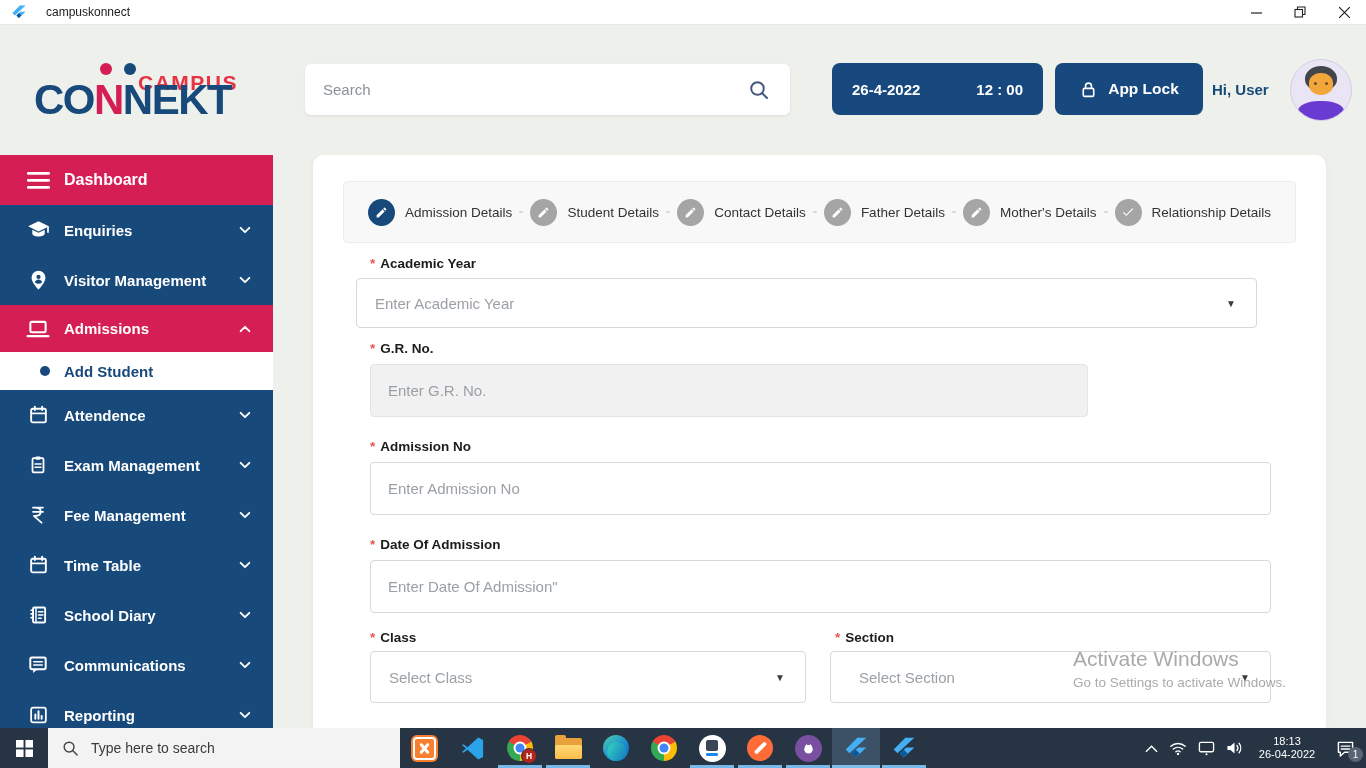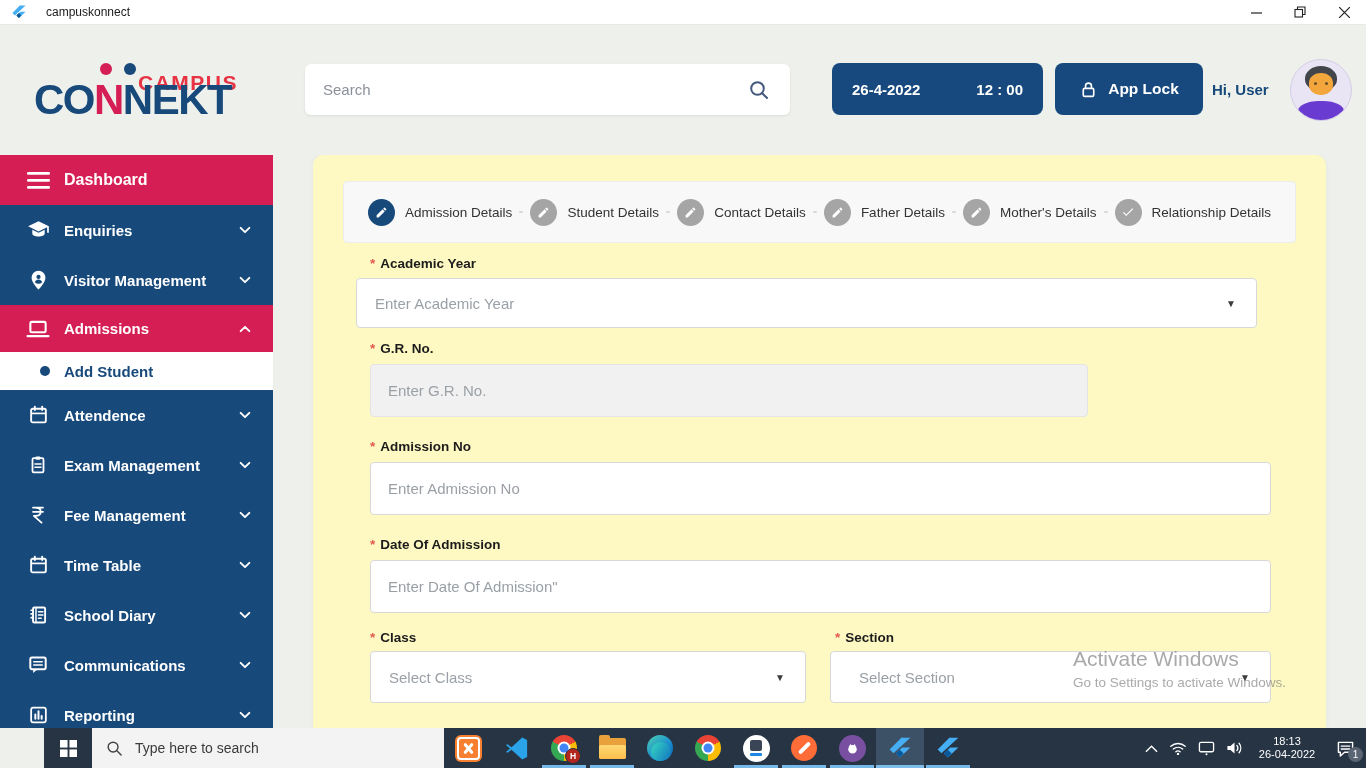--- a/index.html
+++ b/index.html
@@ -39,40 +39,40 @@
   .side-item.active{height:47px;}
   .side-icon{width:24px;margin-left:26px;display:flex;justify-content:center;}
   .side-label{margin-left:14px;font-size:15px;font-weight:600;}
   .side-item.hdr .side-label{font-weight:700;font-size:16px;}
   .chev{position:absolute;right:20px;display:flex;}
   .side-sub{height:38px;background:#fff;display:flex;align-items:center;cursor:pointer;}
   .bullet{width:10px;height:10px;border-radius:50%;background:#17497B;margin-left:40px;}
   .side-sub .side-label{color:#17497B;font-weight:700;}
   
   .main{position:absolute;left:273px;top:155px;right:0;bottom:40px;background:#EDF0EB;}
-  .card{position:absolute;left:40px;top:0;width:1013px;bottom:0;background:#fef9c3;border-radius:10px 10px 0 0;box-shadow:0 0 5px rgba(0,0,0,.05);}
+  .card{position:absolute;left:40px;top:0;width:1013px;bottom:0;background:#ffffff;border-radius:10px 10px 0 0;box-shadow:0 0 5px rgba(0,0,0,.05);}
   .stepper{position:absolute;left:30px;top:26px;width:953px;height:62px;background:#F8F8F8;border:1px solid #ECECEC;border-radius:4px;display:flex;align-items:center;justify-content:space-between;padding:0 24px;box-sizing:border-box;}
   .step{display:flex;align-items:center;gap:10px;cursor:pointer;}
   .step-circle{width:27px;height:27px;border-radius:50%;background:#A5A5A5;display:flex;align-items:center;justify-content:center;flex:0 0 27px;}
   .step-circle.active{background:#17497B;}
   .step-label{font-size:13.5px;color:#333;white-space:nowrap;}
   .step-sep{width:4px;height:2px;background:#D9D9D9;border-radius:1px;}
   .flabel{position:absolute;display:flex;gap:5px;font-size:13.5px;font-weight:700;color:#1C1C1C;}
   .req{color:#E25950;}
   .finput{position:absolute;box-sizing:border-box;border:1px solid #D8D8D8;border-radius:4px;background:#fff;font-size:15px;color:#333;padding:0 17px;outline:none;font-family:inherit;}
   .finput::placeholder{color:#9AA0A6;}
   .finput.disabled{background:#F1F1F1;border-color:#E4E4E4;}
   .fselect{position:absolute;box-sizing:border-box;border:1px solid #D8D8D8;border-radius:4px;background:#fff;display:flex;align-items:center;padding:0 18px;cursor:pointer;}
   .fselect .ph{font-size:15px;color:#9AA0A6;}
   .caret{position:absolute;right:20px;top:50%;transform:translateY(-50%);font-size:10px;color:#3C3C3C;}
   .wm{position:absolute;z-index:8;pointer-events:none;color:rgba(117,117,117,.62);}
   .wm1{left:760px;top:492px;font-size:21px;}
   .wm2{left:760px;top:520px;font-size:13.5px;}
   
-  .taskbar{position:absolute;left:0;right:0;bottom:0;height:40px;background:#263444;display:flex;align-items:stretch;z-index:40;margin-left:44px;}
+  .taskbar{position:absolute;left:0;right:0;bottom:0;height:40px;background:#263444;display:flex;align-items:stretch;z-index:40;}
   .tk-start{width:48px;display:flex;align-items:center;justify-content:center;cursor:pointer;}
   .tk-search{width:352px;background:#F3F3F3;display:flex;align-items:center;box-sizing:border-box;padding-left:14px;gap:10px;}
   .tk-search input{border:none;outline:none;background:transparent;font-size:14px;color:#333;font-family:inherit;width:250px;}
   .tk-search input::placeholder{color:#3A3A3A;}
   .slot{width:48px;position:relative;display:flex;align-items:center;justify-content:center;cursor:pointer;}
   .slot.active{background:#3D5166;}
   .slot.run::after{content:"";position:absolute;left:2px;right:2px;bottom:0;height:3px;background:#76B9E8;}
   .slot.active.run::after{left:0;right:0;background:#7FBDEB;}
   .tray{margin-left:auto;display:flex;align-items:center;}
   .tray-icon{display:flex;align-items:center;justify-content:center;cursor:pointer;height:100%;}

